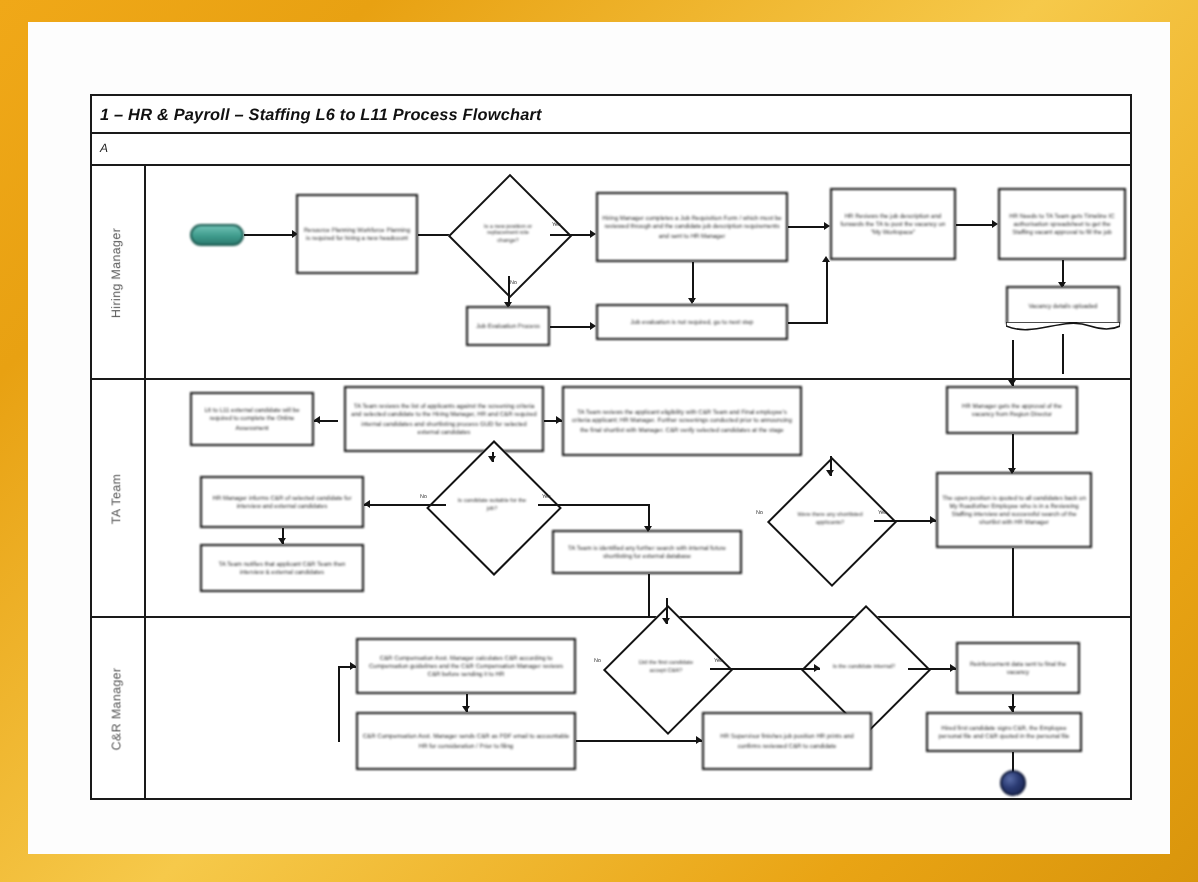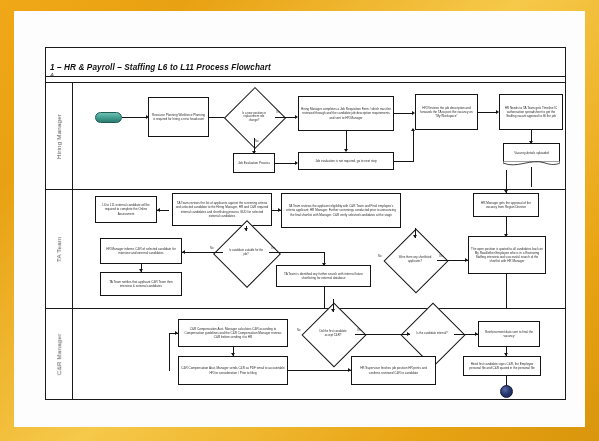--- a/index.html
+++ b/index.html
@@ -26,21 +26,21 @@
   
   #chart{
     position:absolute;left:31px;top:36px;width:521px;height:353px;
     border:1px solid #1a1a1a;
     box-sizing:border-box;
     background:#ffffff;
   }
   .trow{position:absolute;left:0;width:100%;box-sizing:border-box;}
   #title-row{
     top:0;height:19px;border-bottom:1px solid #1a1a1a;
-    display:flex;align-items:center;margin-top:10px;
+    display:flex;align-items:center;
   }
   #title-text{
     font-style:italic;font-weight:bold;font-size:8.2px;color:#111;
     padding-left:4px;letter-spacing:.1px;white-space:nowrap;
   }
   #sub-row{
     top:19px;height:16px;border-bottom:1px solid #1a1a1a;
     display:flex;align-items:center;
   }
   #sub-text{font-style:italic;font-size:6px;color:#222;padding-left:4px;}

